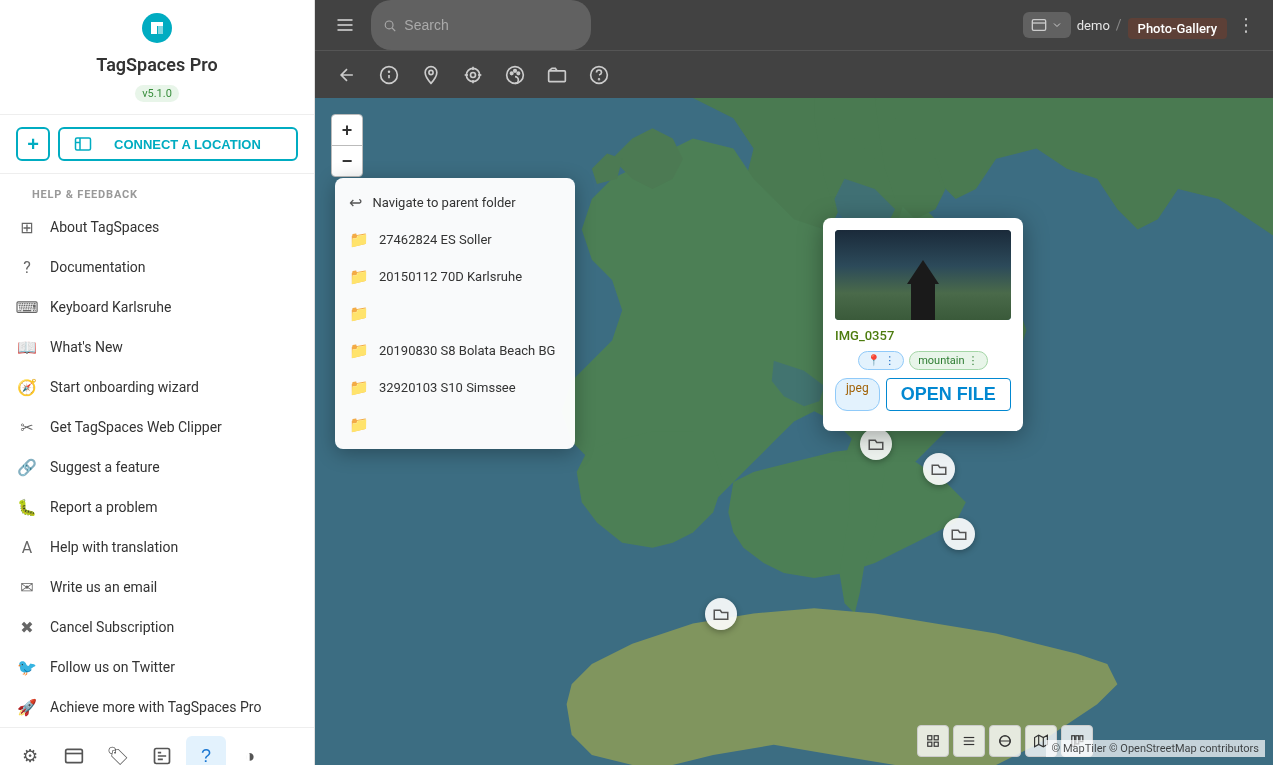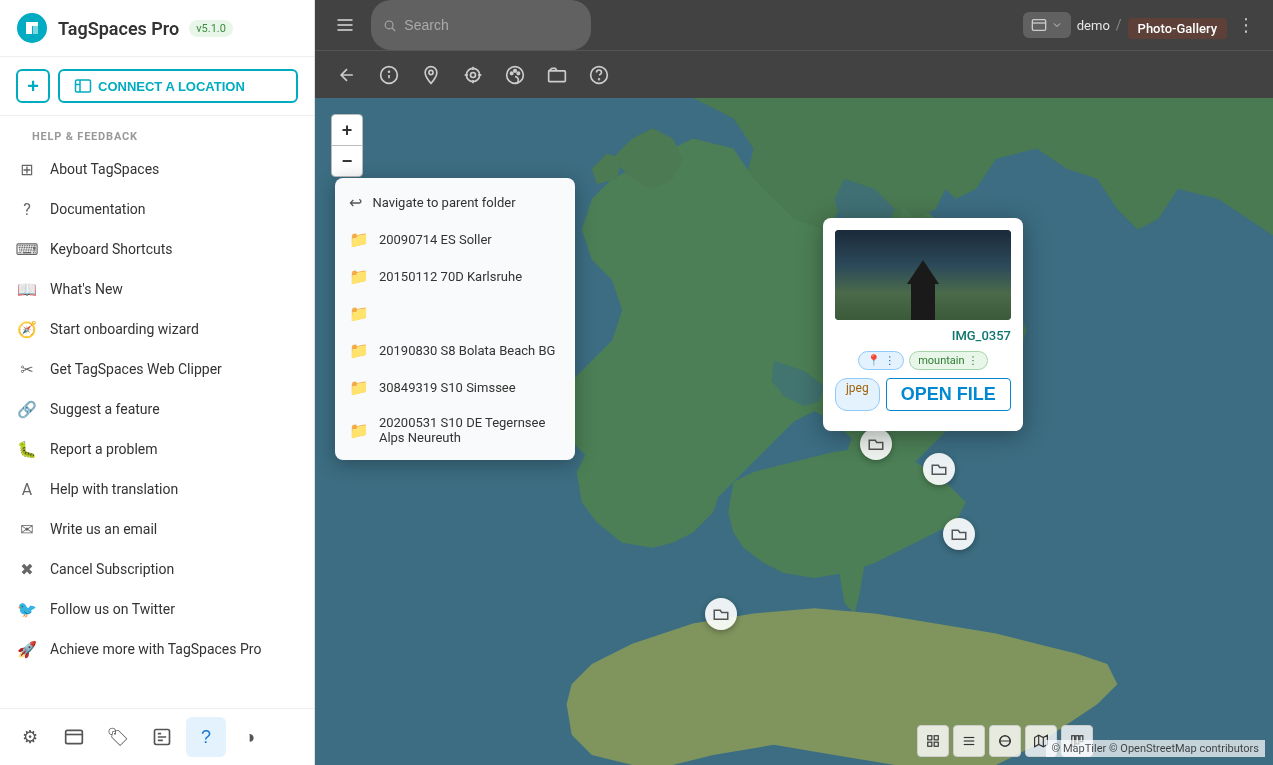--- a/index.html
+++ b/index.html
@@ -16,20 +16,21 @@
       border-right: 1px solid #e0e0e0;
       overflow-y: auto;
     }
 
     #sidebar-header {
       display: flex;
       align-items: center;
       padding: 12px 16px;
       border-bottom: 1px solid #eee;
       gap: 10px;
+      flex-direction: column;
     }
 
     .logo-icon {
       width: 32px;
       height: 32px;
     }
 
     .app-name {
       font-size: 18px;
       font-weight: 600;
@@ -64,21 +65,21 @@
       cursor: pointer;
       display: flex;
       align-items: center;
       justify-content: center;
       font-weight: bold;
     }
 
     .connect-location-btn {
       display: flex;
       align-items: center;
-      gap: 6px;
+      gap: 22px;
       border: 2px solid #00acc1;
       border-radius: 6px;
       background: transparent;
       color: #00acc1;
       font-size: 13px;
       font-weight: 600;
       padding: 6px 14px;
       cursor: pointer;
       flex: 1;
     }
@@ -383,22 +384,22 @@
       transform: translateX(-50%);
       width: 40px;
       height: 60px;
       background: #1a1a1a;
       clip-path: polygon(20% 100%, 20% 40%, 10% 40%, 50% 0%, 90% 40%, 80% 40%, 80% 100%);
     }
 
     .popup-filename {
       font-size: 13px;
       font-weight: 500;
-      color: #0f766e;
-      text-align: right;
+      color: #4d7c0f;
+      text-align: left;
       margin-bottom: 8px;
     }
 
     .popup-tags {
       display: flex;
       gap: 5px;
       flex-wrap: wrap;
       justify-content: center;
       margin-bottom: 8px;
     }
@@ -547,21 +548,21 @@
     <div class="menu-item">
       <span class="menu-icon">⊞</span>
       <span>About TagSpaces</span>
     </div>
     <div class="menu-item">
       <span class="menu-icon">?</span>
       <span>Documentation</span>
     </div>
     <div class="menu-item">
       <span class="menu-icon">⌨</span>
-      <span>Keyboard Shortcuts</span>
+      <span>Keyboard Karlsruhe</span>
     </div>
     <div class="menu-item">
       <span class="menu-icon">📖</span>
       <span>What's New</span>
     </div>
     <div class="menu-item">
       <span class="menu-icon">🧭</span>
       <span>Start onboarding wizard</span>
     </div>
     <div class="menu-item">
@@ -743,40 +744,39 @@
     </div>
 
     <div id="folder-panel">
 
       <div class="folder-item">
         <span class="folder-item-icon">↩</span>
         <span>Navigate to parent folder</span>
       </div>
       <div class="folder-item">
         <span class="folder-item-icon">📁</span>
-        <span>20090714 ES Soller</span>
+        <span>27462824 ES Soller</span>
       </div>
       <div class="folder-item">
         <span class="folder-item-icon">📁</span>
         <span>20150112 70D Karlsruhe</span>
       </div>
       <div class="folder-item">
         <span class="folder-item-icon">📁</span>
       </div>
       <div class="folder-item">
         <span class="folder-item-icon">📁</span>
         <span>20190830 S8 Bolata Beach BG</span>
       </div>
       <div class="folder-item">
         <span class="folder-item-icon">📁</span>
-        <span>30849319 S10 Simssee</span>
+        <span>32920103 S10 Simssee</span>
       </div>
       <div class="folder-item">
         <span class="folder-item-icon">📁</span>
-        <span>20200531 S10 DE Tegernsee Alps Neureuth</span>
       </div>
     </div>
 
     <div class="map-marker" style="top: 330px; left: 545px;">
       <div class="marker-folder">
         <svg width="18" height="18" viewBox="0 0 24 24" fill="none" stroke="#555" stroke-width="2">
           <path d="M3 7 h8 l2 3 h8 v9 H3 Z"></path>
         </svg>
       </div>
     </div>

